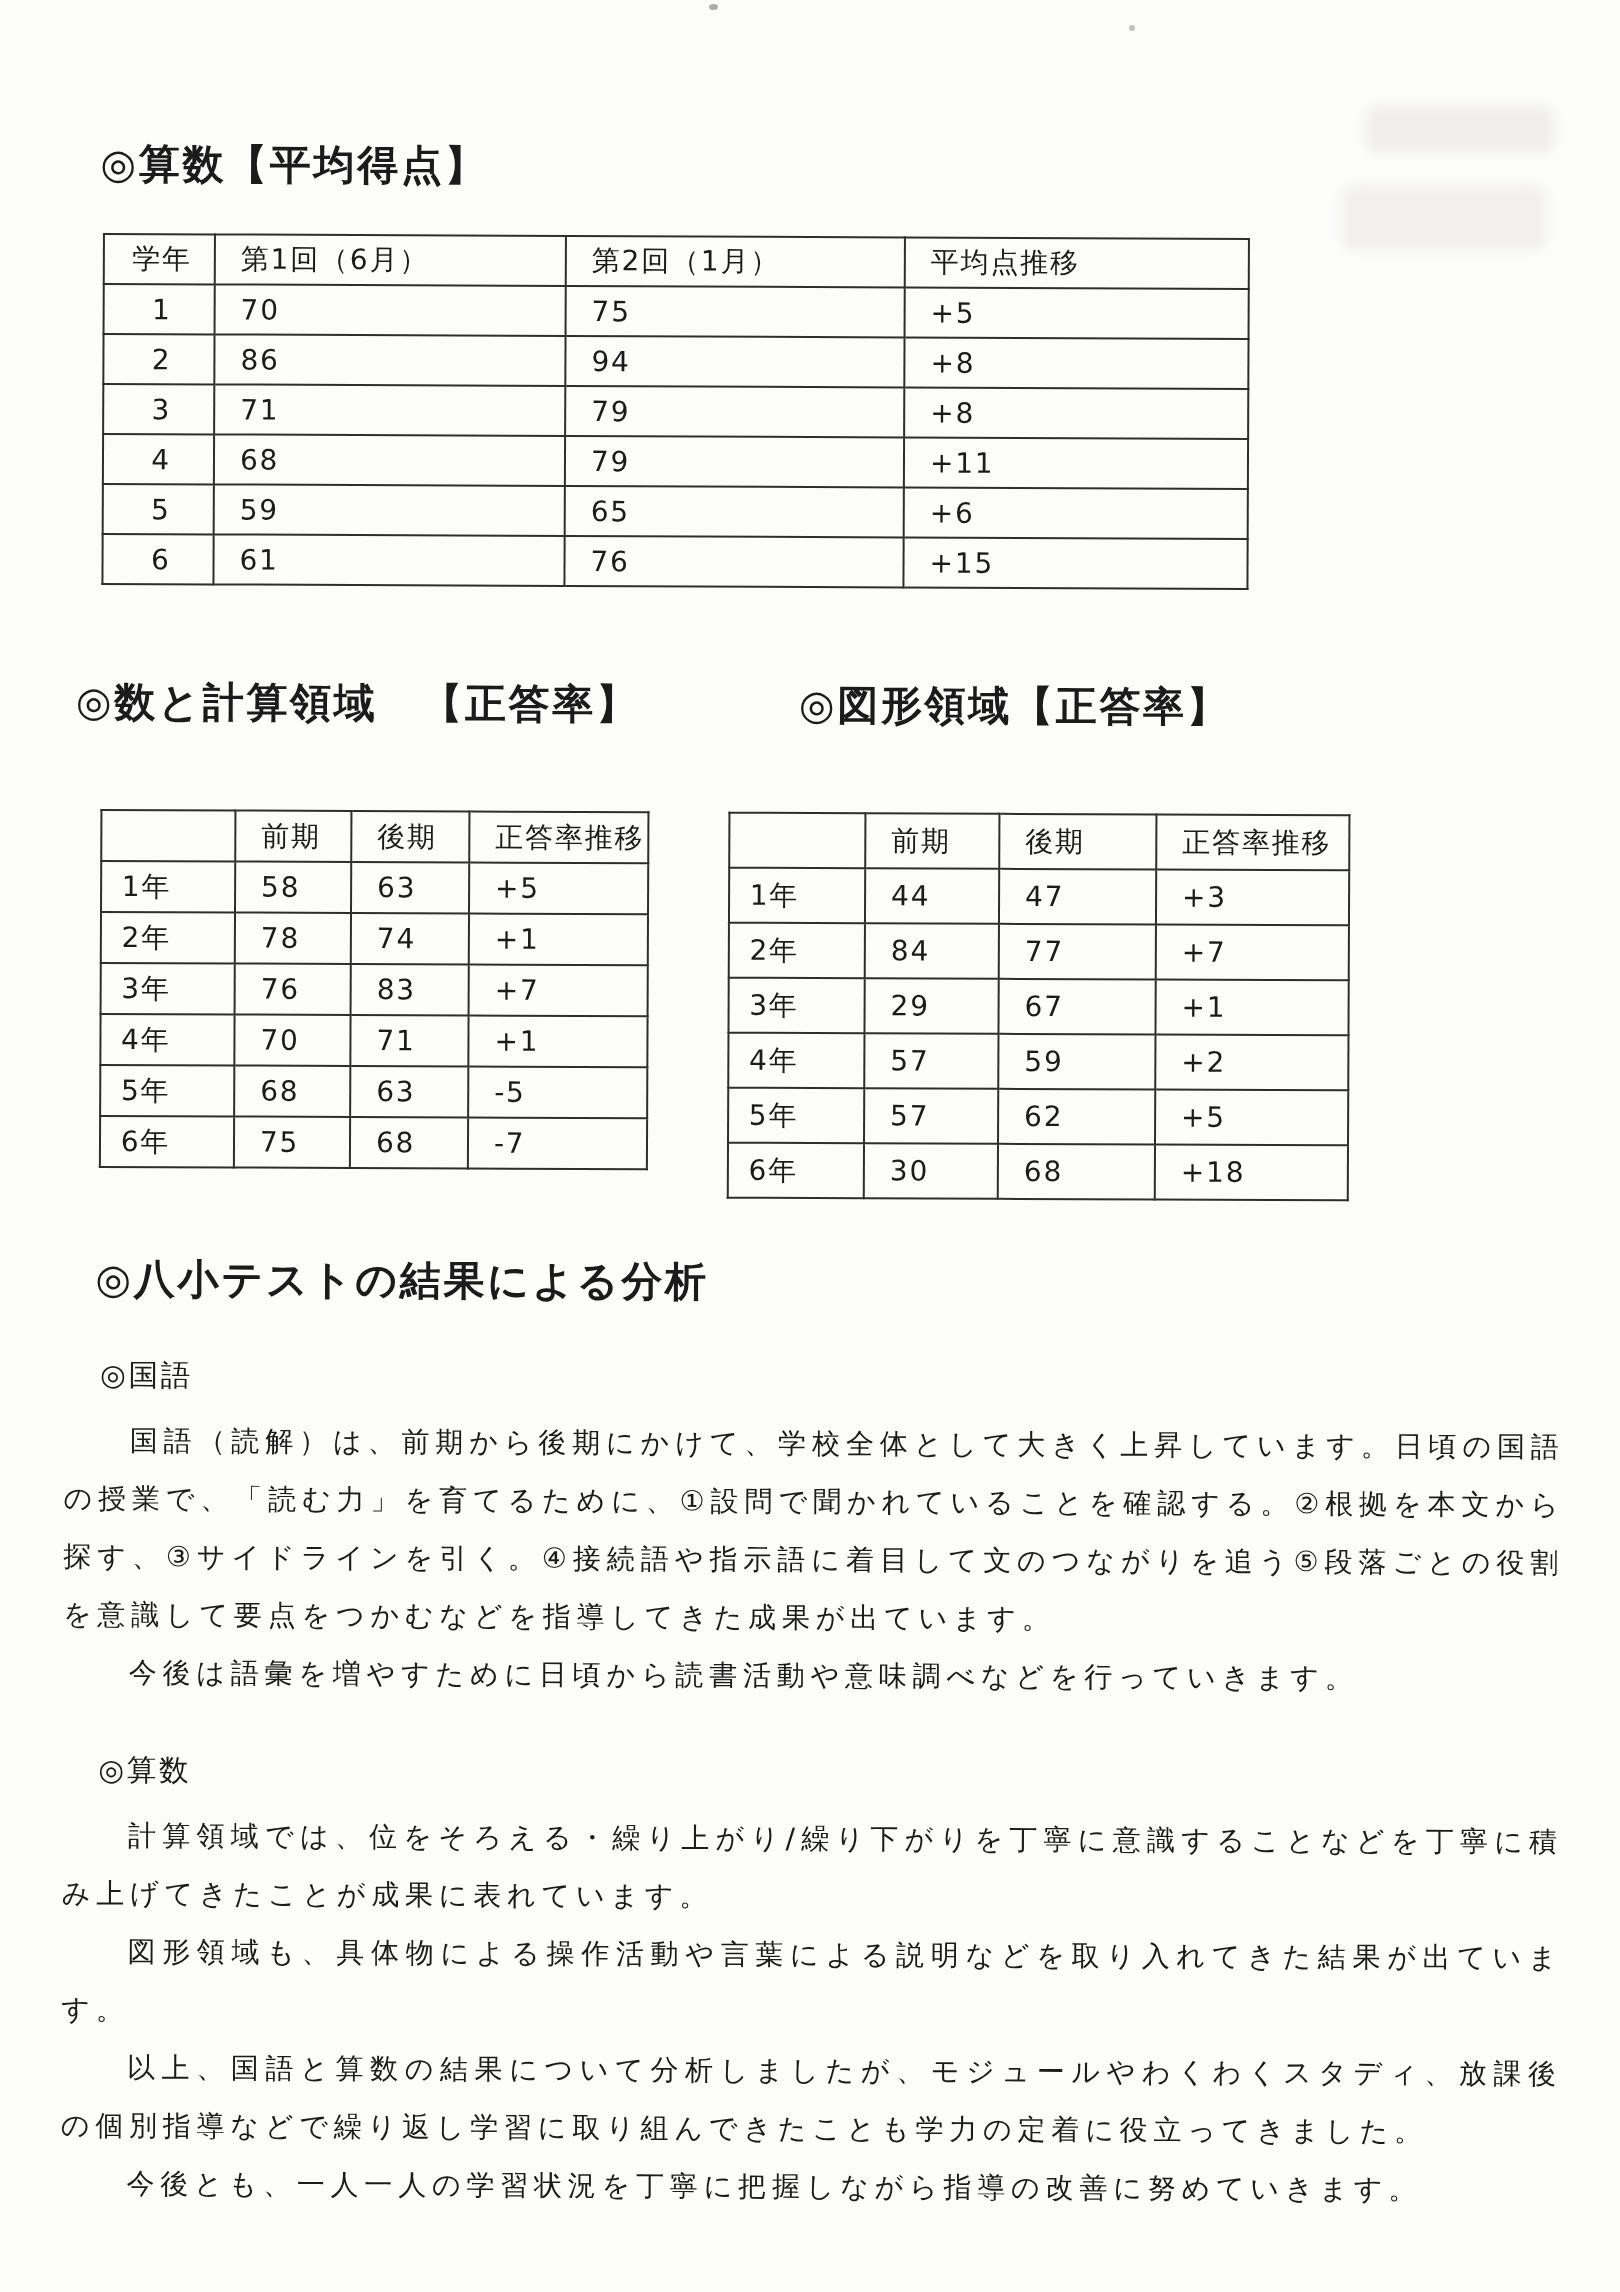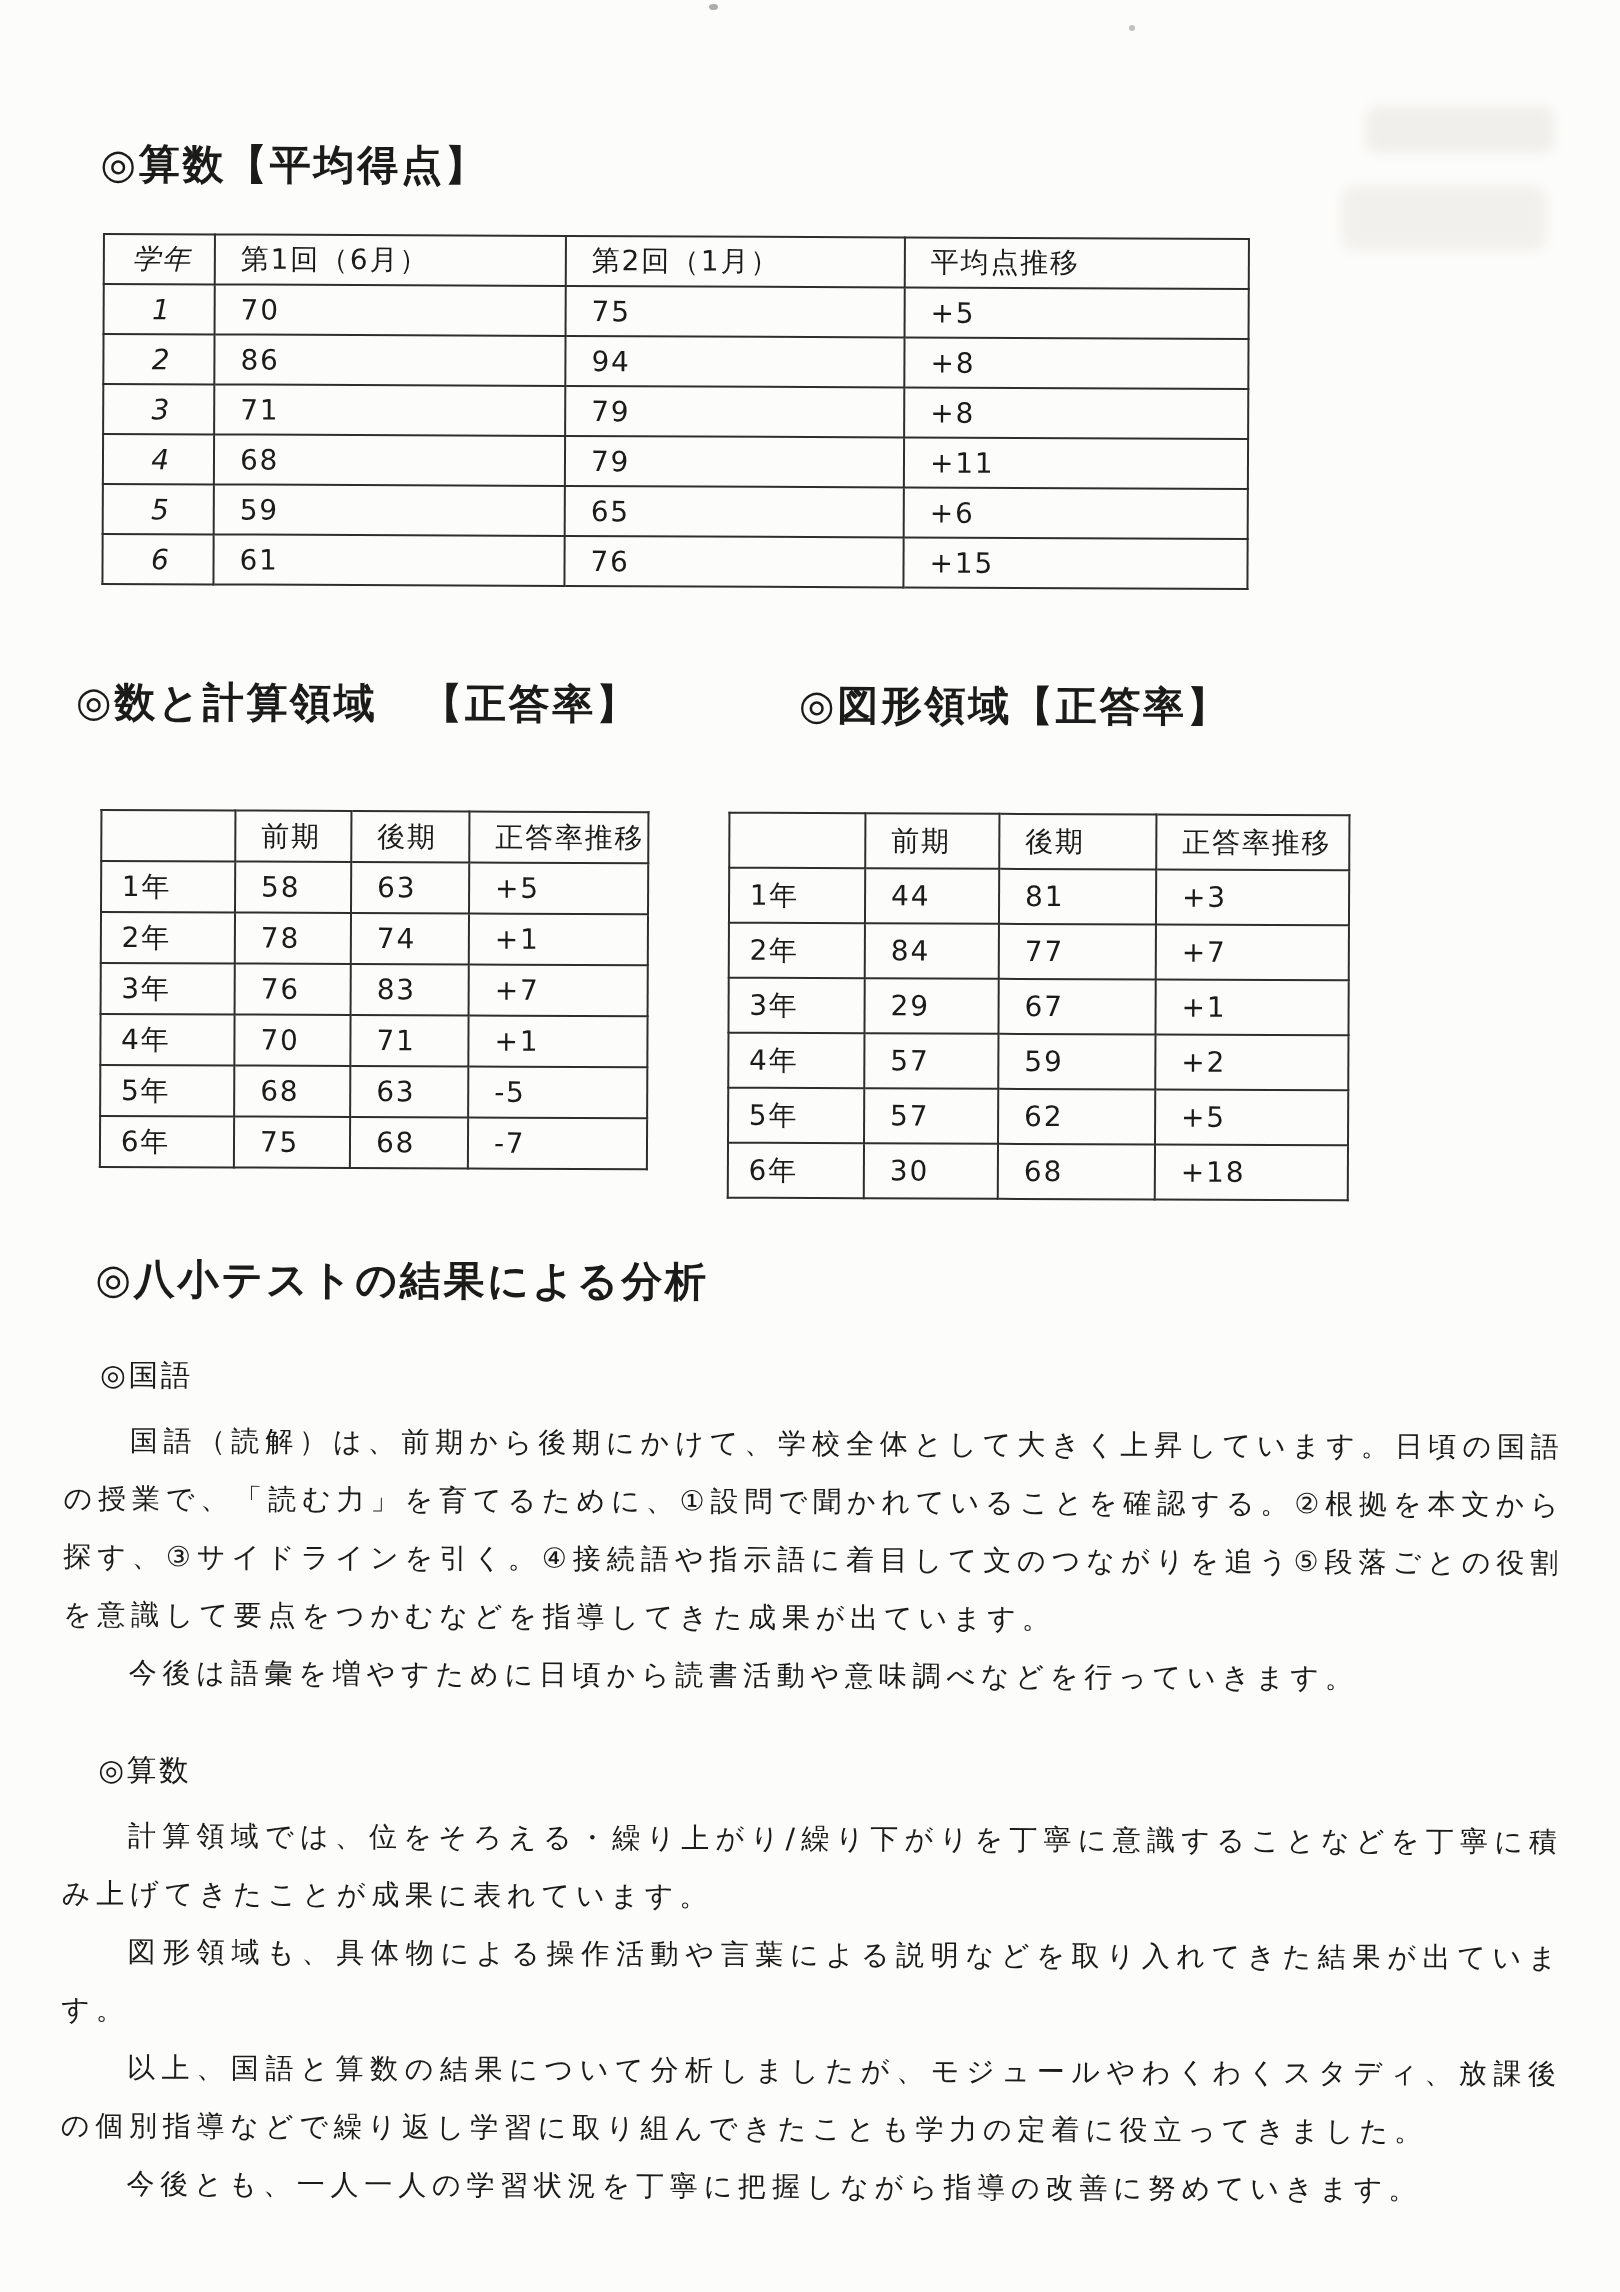--- a/index.html
+++ b/index.html
@@ -26,21 +26,21 @@
   table{border-collapse:collapse;table-layout:fixed;}
   .grid th,.grid td{
     border:2.1px solid #2e2e2e;
     font-size:28px;font-weight:normal;
     text-align:left;vertical-align:middle;
     padding:0 3.6px 0 25px;letter-spacing:1.8px;
     overflow:hidden;white-space:nowrap;
   }
   .t1{margin:41px 0 0 104px;width:1145px;}
   .t1 th,.t1 td{height:48px;}
-  .t1 th:first-child,.t1 td:first-child{text-align:center;padding-left:9px;font-style:italic;}
+  .t1 th:first-child,.t1 td:first-child{text-align:center;padding-left:9px;}
   .tables-row{display:flex;align-items:flex-start;margin:79px 0 0 104px;}
   .t2{width:548px;}
   .t2 th,.t2 td{height:49px;}
   .t3{width:620px;margin-left:79px;}
   .t3 th,.t3 td{height:53px;}
   .t2 th:first-child,.t2 td:first-child,
   .t3 th:first-child,.t3 td:first-child{padding-left:19.7px;}
 
   
   .para{
@@ -201,21 +201,21 @@
             <th></th>
             <th>前期</th>
             <th>後期</th>
             <th>正答率推移</th>
           </tr>
         </thead>
         <tbody>
           <tr>
             <td>1年</td>
             <td>44</td>
-            <td>81</td>
+            <td>47</td>
             <td>+3</td>
           </tr>
           <tr>
             <td>2年</td>
             <td>84</td>
             <td>77</td>
             <td>+7</td>
           </tr>
           <tr>
             <td>3年</td>

